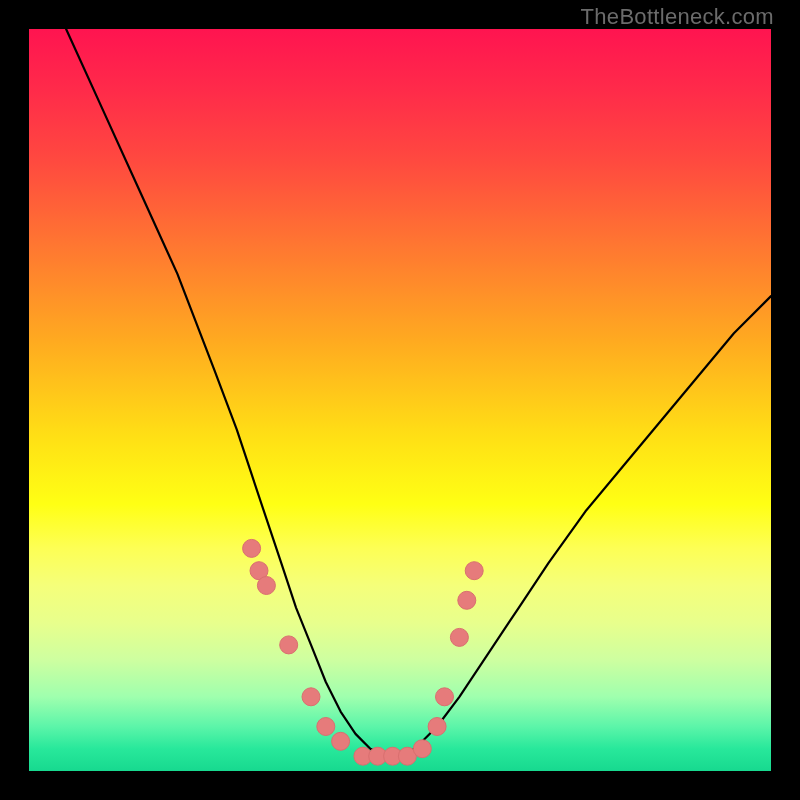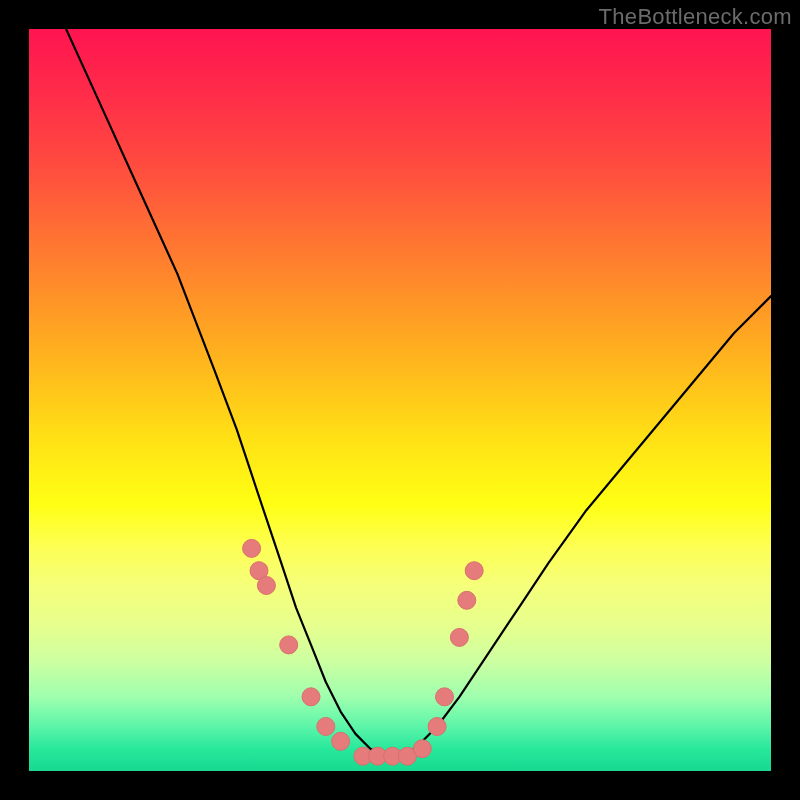--- a/index.html
+++ b/index.html
@@ -44,21 +44,21 @@
   .plot-svg {
     position: absolute;
     left: 0;
     top: 0;
     width: 742px;
     height: 742px;
   }
   .watermark {
     position: absolute;
     top: 4px;
-    right: 8px;
+    right: 26px;
     color: #6b6b6b;
     font-size: 22px;
     font-weight: 500;
     letter-spacing: 0.3px;
     user-select: none;
   }
 </style>
 </head>
 <body>
 

